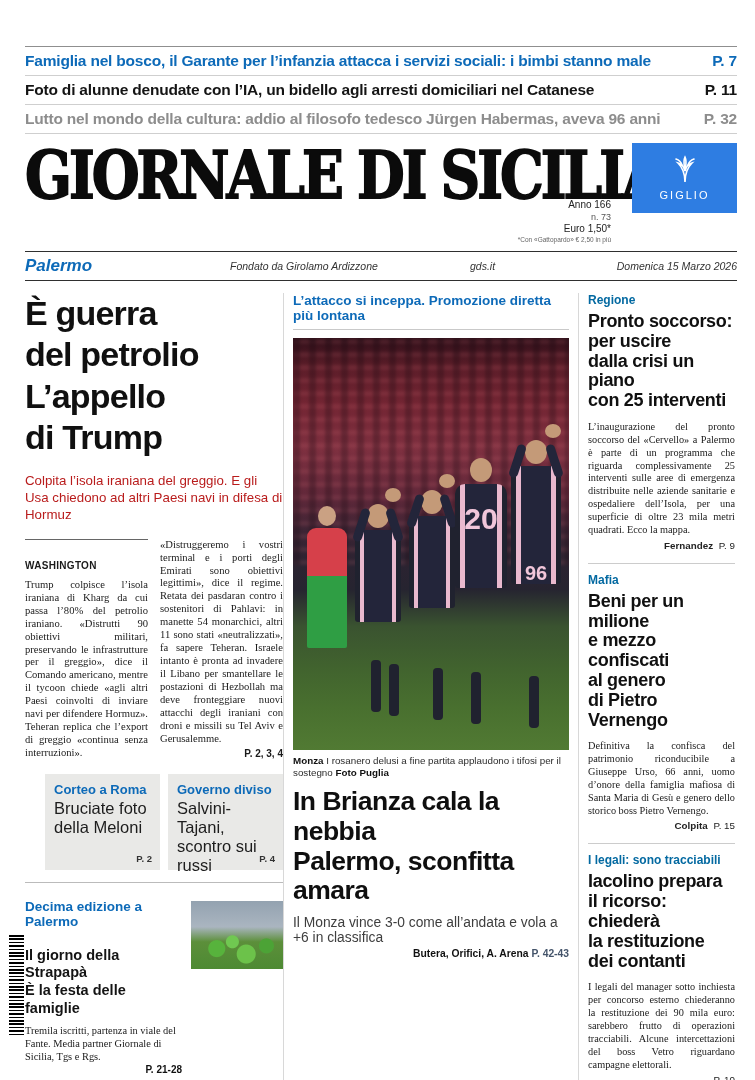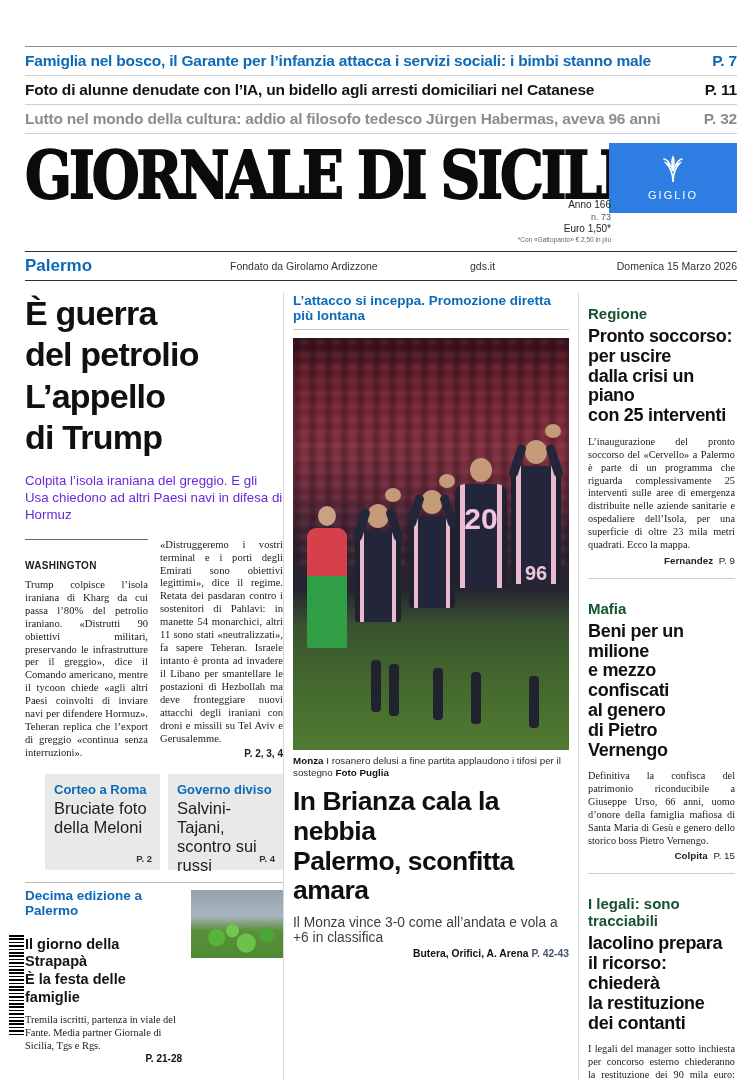--- a/index.html
+++ b/index.html
@@ -25,76 +25,76 @@
 
   
   .masthead { position:relative; height:114px; margin-top:3px; }
   .mast-title {
     font-family:"DejaVu Serif", serif; font-weight:900; font-size:55px;
     letter-spacing:-3px; line-height:1.0; margin-top:6px; color:#0b0b0b;
     -webkit-text-stroke:1.5px #0b0b0b; white-space:nowrap;
     transform:scaleY(1.18); transform-origin:top left; display:inline-block;
   }
   .giglio-box {
-    position:absolute; right:0; top:6px; width:128px; height:70px;
+    position:absolute; right:0; top:6px; width:105px; height:70px;
     background:#2e7de2; color:#fff; display:flex; flex-direction:column;
     align-items:center; justify-content:center; gap:4px;
   }
   .giglio-box .brand { font-size:11px; letter-spacing:2px; }
   .edition {
     position:absolute; right:126px; top:62px; text-align:right;
     line-height:1.25; color:#222;
   }
   .edition .l1 { font-weight:normal; font-size:10px; }
   .edition .l2 { font-size:9px; color:#555; }
   .edition .l3 { font-size:10px; }
   .edition .l4 { font-size:6.5px; color:#666; margin-top:1px; }
 
   
   .dateline {
     display:flex; align-items:center; height:30px;
     border-top:1.5px solid #2f2f2f; border-bottom:1px solid #2f2f2f;
-    font-size:10.5px; color:#333;
+    font-size:10.5px; color:#333;font-style:italic;
   }
   .dateline .city { font-size:17px; font-weight:bold; color:#0d6ab8; width:205px; }
   .dateline .founder { width:240px; }
   .dateline .site { width:120px; }
   .dateline .date { margin-left:auto; }
 
   
   .main { display:flex; margin-top:12px; align-items:stretch; }
   .col-left  { width:258px; }
   .col-center{ width:296px; border-left:1px solid #d8d8d8; border-right:1px solid #d8d8d8;
                padding:0 9px; margin:0 0; }
   .col-right { width:156px; padding-left:9px; }
 
   
   .lead-hl { font-size:34px; font-weight:800; line-height:1.22; letter-spacing:-0.8px; color:#101010; }
-  .lead-standfirst { margin-top:13px; font-size:13.3px; line-height:1.3; color:#6d28d9; }
+  .lead-standfirst { margin-top:13px; font-size:13.3px; line-height:1.3; color:#b91c1c; }
   .lead-body {
     margin-top:15px; columns:2; column-gap:12px;
     font-family:"Liberation Serif", serif; font-size:10.6px; line-height:1.22;
     text-align:justify; color:#1a1a1a;
   }
   .lead-dateline-label {
     font-family:"Liberation Sans", sans-serif; font-weight:bold; font-size:10px;
     border-top:1.5px solid #666; padding-top:20px; margin-bottom:7px; letter-spacing:0.3px;
   }
   .lead-pages { text-align:right; font-family:"Liberation Sans", sans-serif;
     font-weight:bold; font-size:10px; margin-top:3px; }
 
   .boxes { display:flex; gap:8px; margin-top:13px;padding-left:20px; }
   .gray-box {
     position:relative; width:125px; height:96px; background:#e9e9e7; padding:8px 9px;
   }
   .gray-box .kicker { color:#0d6ab8; font-weight:bold; font-size:13px; }
   .gray-box .title { margin-top:2px; font-size:16.5px; line-height:1.15; color:#1d1d1d; }
   .gray-box .pg { position:absolute; right:8px; bottom:6px; font-size:9.5px; font-weight:bold; color:#333; }
 
-  .strapapa { border-top:1px solid #bbb; margin-top:12px; padding-top:5px; display:flex; gap:9px; }
+  .strapapa { border-top:1px solid #bbb; margin-top:12px; padding-top:16px; display:flex; gap:9px; }
   .strapapa .txt { flex:1; }
   .strapapa .kicker { color:#0d6ab8; font-weight:bold; font-size:13.5px; }
   .strapapa .title { font-weight:800; font-size:14.5px; line-height:1.22; margin-top:18px; color:#141414; }
   .strapapa .body { font-family:"Liberation Serif", serif; font-size:10.4px; line-height:1.25; margin-top:7px; color:#1a1a1a; }
   .strapapa .pg { text-align:right; font-weight:bold; font-size:10px; margin-top:1px; }
   .strapapa-photo {
     width:92px; height:68px; margin-top:2px; flex:none;
     background:
       radial-gradient(circle at 28% 70%, #57b33c 0 8px, transparent 9px),
       radial-gradient(circle at 60% 78%, #6cc24a 0 9px, transparent 10px),
@@ -138,21 +138,21 @@
   .caption { margin-top:5px; font-size:9.8px; line-height:1.25; color:#2c2c2c; }
   .caption b { color:#111; }
   .c-headline { margin-top:8px; font-size:26.5px; font-weight:800; line-height:1.12; letter-spacing:-0.5px; color:#0f0f0f; }
   .c-standfirst { margin-top:9px; font-size:13.8px; color:#3e3e3e; }
   .c-byline { margin-top:3px; text-align:right; font-size:10.3px; font-weight:bold; color:#111; }
   .c-byline .pg { color:#44546a; }
 
   
   .r-story { padding-bottom:10px; }
   .r-story + .r-story { border-top:1px solid #ccc; padding-top:9px; margin-top:2px; }
-  .r-kicker { color:#14532d; font-weight:bold; font-size:15px;margin-top:12px; }
+  .r-kicker { color:#0369a1; font-weight:bold; font-size:12px; }
   .r-headline { margin-top:5px; font-size:18px; font-weight:800; line-height:1.1; letter-spacing:-0.3px; color:#101010; }
   .r-body { margin-top:10px; font-family:"Liberation Serif", serif; font-size:10.3px;
             line-height:1.25; text-align:justify; color:#1a1a1a; }
   .r-byline { margin-top:3px; text-align:right; font-size:9.8px; color:#222; }
   .r-byline b { margin-right:3px; }
 
   .barcode { position:absolute; left:9px; top:935px; width:15px; height:100px;
     background:repeating-linear-gradient(to bottom, #000 0 1.6px, #fff 1.6px 3.4px);
   }
 

